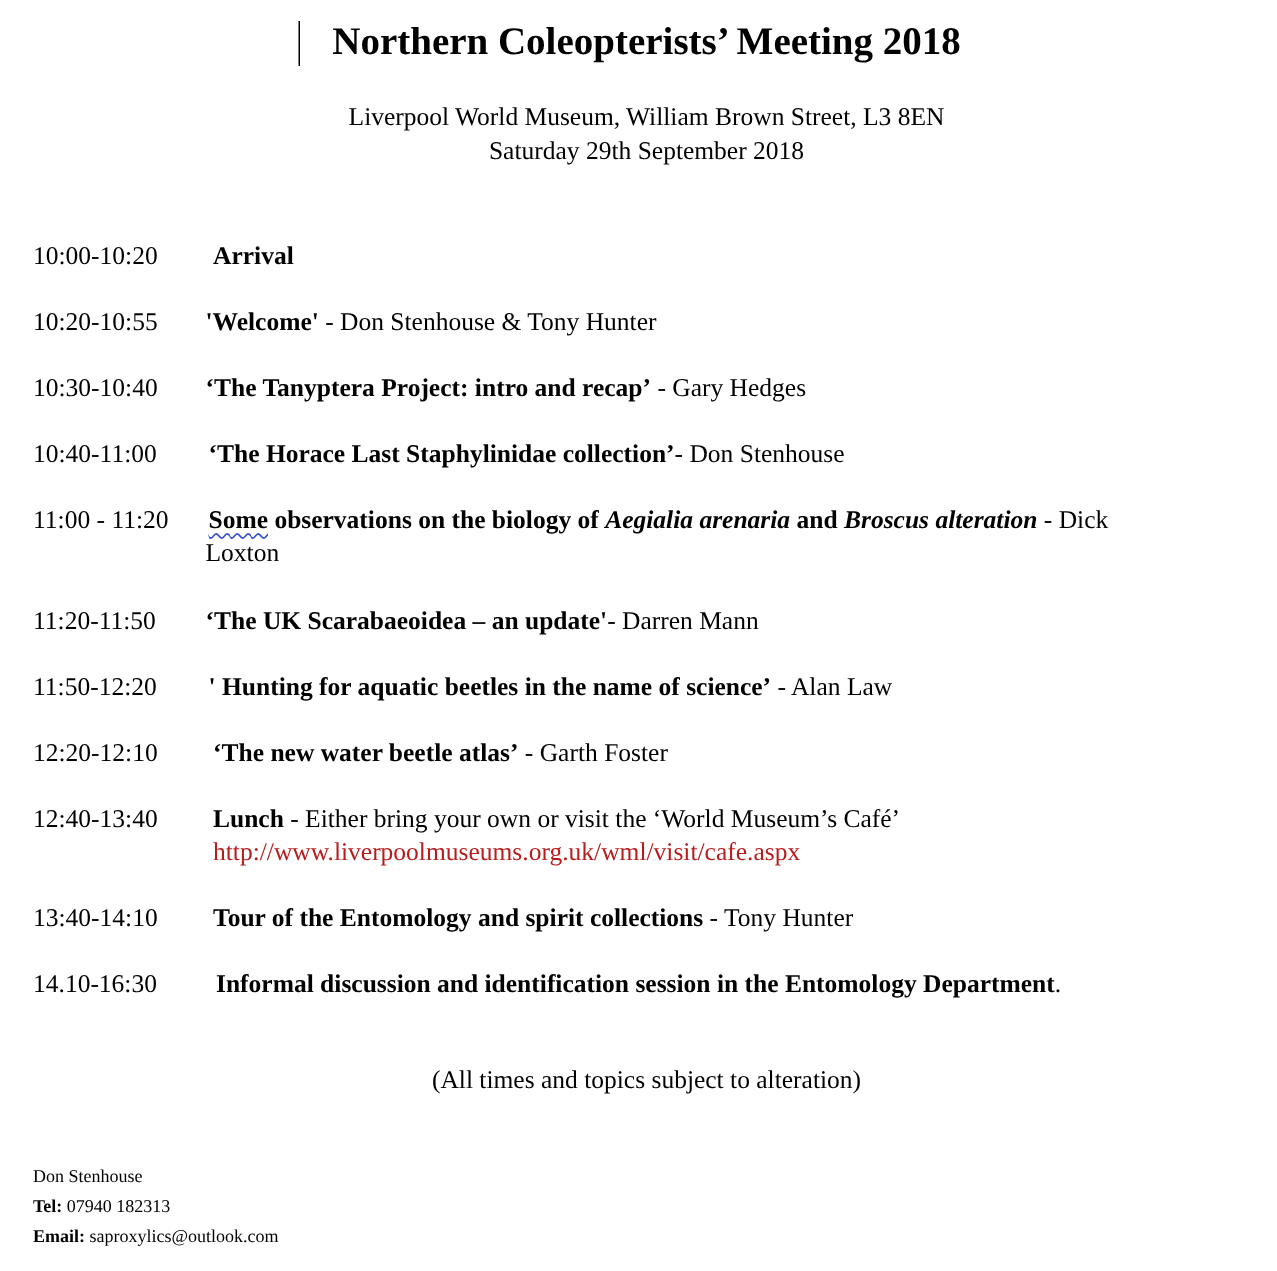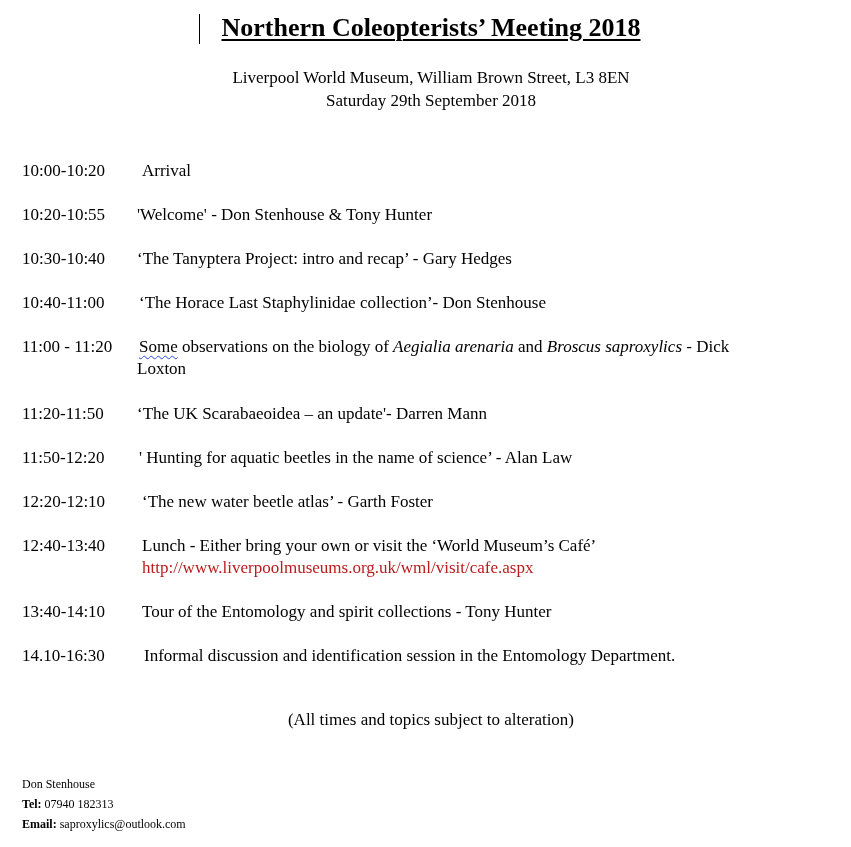--- a/index.html
+++ b/index.html
@@ -1,26 +1,26 @@
 <!DOCTYPE html>
 <html><head>
 <meta charset="utf-8">
 <style>
   html, body { margin: 0; padding: 0; background: #ffffff; }
   body { width: 851px; height: 847px; position: relative; overflow: hidden;
          font-family: "Liberation Serif", "DejaVu Serif", serif; color: #000; font-size: 17px; }
   .title { position: absolute; left: 0; width: 862px; top: 13px; text-align: center;
            font-size: 26px; font-weight: bold; }
-  .title span { text-decoration: underline; text-decoration-thickness: 2px; text-underline-offset: 3px; }
+  .title span { text-decoration-thickness: 2px; text-underline-offset: 3px; }
   .cursor { position: absolute; left: 199px; top: 14px; width: 1px; height: 30px; background: #000; }
   .sub { position: absolute; left: 0; width: 862px; text-align: center; font-size: 17px; }
   .row { position: absolute; left: 22px; font-size: 17px; line-height: 22px; }
   .time { position: absolute; left: 0; top: 0; white-space: nowrap; }
   .desc { position: absolute; top: 0; white-space: nowrap; }
-  .desc b { font-weight: normal; }
+  .desc b { font-weight: bold; }
   .desc i { font-style: italic; }
   .squiggle { text-decoration: underline wavy #2b4bd6; text-decoration-thickness: 1px; text-underline-offset: 3px; text-align: center; }
   .link { color: #b91c1c; text-decoration: none; }
   .note { position: absolute; left: 0; width: 862px; top: 710px; text-align: center; font-size: 17px; }
   .contact { position: absolute; left: 22px; top: 774px; font-size: 12px; line-height: 20px; }
 </style>
 </head>
 <body>
 
 <div class="cursor"></div>
@@ -43,21 +43,21 @@
   <span class="desc" style="left:115px"><b>‘The Tanyptera Project: intro and recap’</b><span> - Gary Hedges</span></span>
 </div>
 
 <div class="row" style="top:292px">
   <span class="time">10:40-11:00</span>
   <span class="desc" style="left:117px"><b>‘The Horace Last Staphylinidae collection’</b><span>- Don Stenhouse</span></span>
 </div>
 
 <div class="row" style="top:336px">
   <span class="time">11:00 - 11:20</span>
-  <span class="desc" style="left:117px"><b class="squiggle">Some</b><b> observations on the biology of </b><b><i>Aegialia arenaria</i></b><b> and </b><b><i>Broscus saproxylics</i></b><span> - Dick</span></span>
+  <span class="desc" style="left:117px"><b class="squiggle">Some</b><b> observations on the biology of </b><b><i>Aegialia arenaria</i></b><b> and </b><b><i>Broscus alteration</i></b><span> - Dick</span></span>
   <span class="desc" style="left:115px; top:22px">Loxton</span>
 </div>
 
 <div class="row" style="top:403px">
   <span class="time">11:20-11:50</span>
   <span class="desc" style="left:115px"><b>‘The UK Scarabaeoidea – an update'</b><span>- Darren Mann</span></span>
 </div>
 
 <div class="row" style="top:447px">
   <span class="time">11:50-12:20</span>

